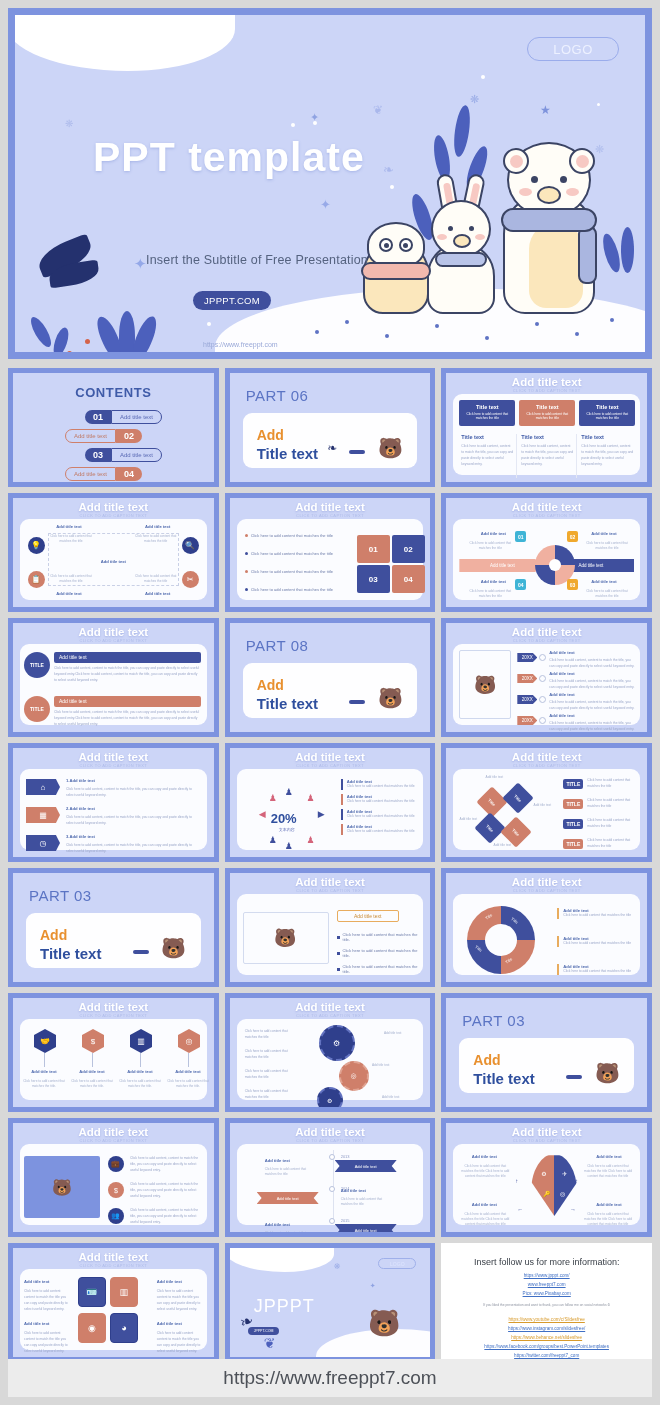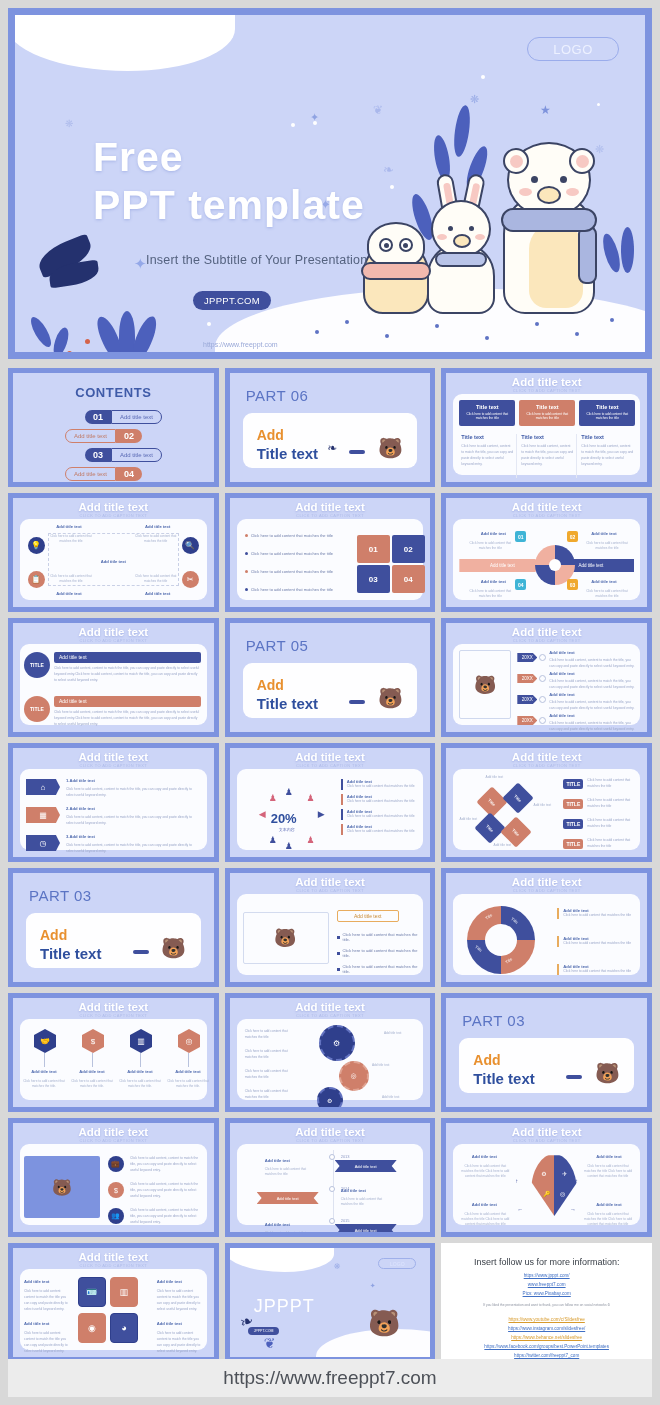--- a/index.html
+++ b/index.html
@@ -329,24 +329,23 @@
     <span class="blue-dot" style="left:300px;bottom:18px;width:4px;height:4px;"></span>
     <span class="blue-dot" style="left:330px;bottom:28px;width:4px;height:4px;"></span>
     <span class="blue-dot" style="left:370px;bottom:14px;width:4px;height:4px;"></span>
     <span class="blue-dot" style="left:420px;bottom:24px;width:4px;height:4px;"></span>
     <span class="blue-dot" style="left:470px;bottom:12px;width:4px;height:4px;"></span>
     <span class="blue-dot" style="left:520px;bottom:26px;width:4px;height:4px;"></span>
     <span class="blue-dot" style="left:560px;bottom:16px;width:4px;height:4px;"></span>
     <span class="blue-dot" style="left:595px;bottom:30px;width:4px;height:4px;"></span>
 
     <div class="hero-title">
-      <span>Free</span>
       <span class="l2">PPT template</span>
     </div>
-    <div class="hero-sub">Insert the Subtitle  of Your Presentation</div>
+    <div class="hero-sub">Insert the Subtitle  of Free Presentation</div>
     <div class="hero-badge">JPPPT.COM</div>
     <div class="hero-url">https://www.freeppt.com</div>
   </div>
 </div>
 
 <div class="grid">
 
   <div class="slide">
     <div class="contents-h">CONTENTS</div>
     <div class="crow" style="left:72px;top:37px;">
@@ -483,21 +482,21 @@
       <div class="icon-c" style="left:4px;top:8px;width:26px;height:26px;background:#3f4f9d;font-size:5px;font-weight:bold;">TITLE</div>
       <div class="tcard" style="left:34px;top:8px;right:6px;height:11px;background:#3f4f9d;font-size:5px;padding-left:5px;line-height:11px;">Add title text</div>
       <div class="col-body" style="left:34px;top:22px;right:6px;">Click here to add content, content to match the title, you can copy and paste directly to select useful keyword entry.Click here to add content, content to match the title, you can copy and paste directly to select useful keyword entry.</div>
       <div class="icon-c" style="left:4px;top:52px;width:26px;height:26px;background:#cf7f6a;font-size:5px;font-weight:bold;">TITLE</div>
       <div class="tcard" style="left:34px;top:52px;right:6px;height:11px;background:#cf7f6a;font-size:5px;padding-left:5px;line-height:11px;">Add title text</div>
       <div class="col-body" style="left:34px;top:66px;right:6px;">Click here to add content, content to match the title, you can copy and paste directly to select useful keyword entry.Click here to add content, content to match the title, you can copy and paste directly to select useful keyword entry.</div>
     </div>
   </div>
 
   <div class="slide">
-    <div class="part-label">PART 05</div>
+    <div class="part-label">PART 08</div>
     <div class="part-card">
       <div class="part-add">Add</div>
       <div class="part-tt">Title text</div>
       <span style="position:absolute;right:52px;bottom:14px;width:16px;height:4px;background:#3f4f9d;border-radius:2px;"></span>
       <span style="position:absolute;right:14px;bottom:8px;font-size:20px;">🐻</span>
     </div>
   </div>
 
   <div class="slide">
     <div class="s-title">Add title text</div>

